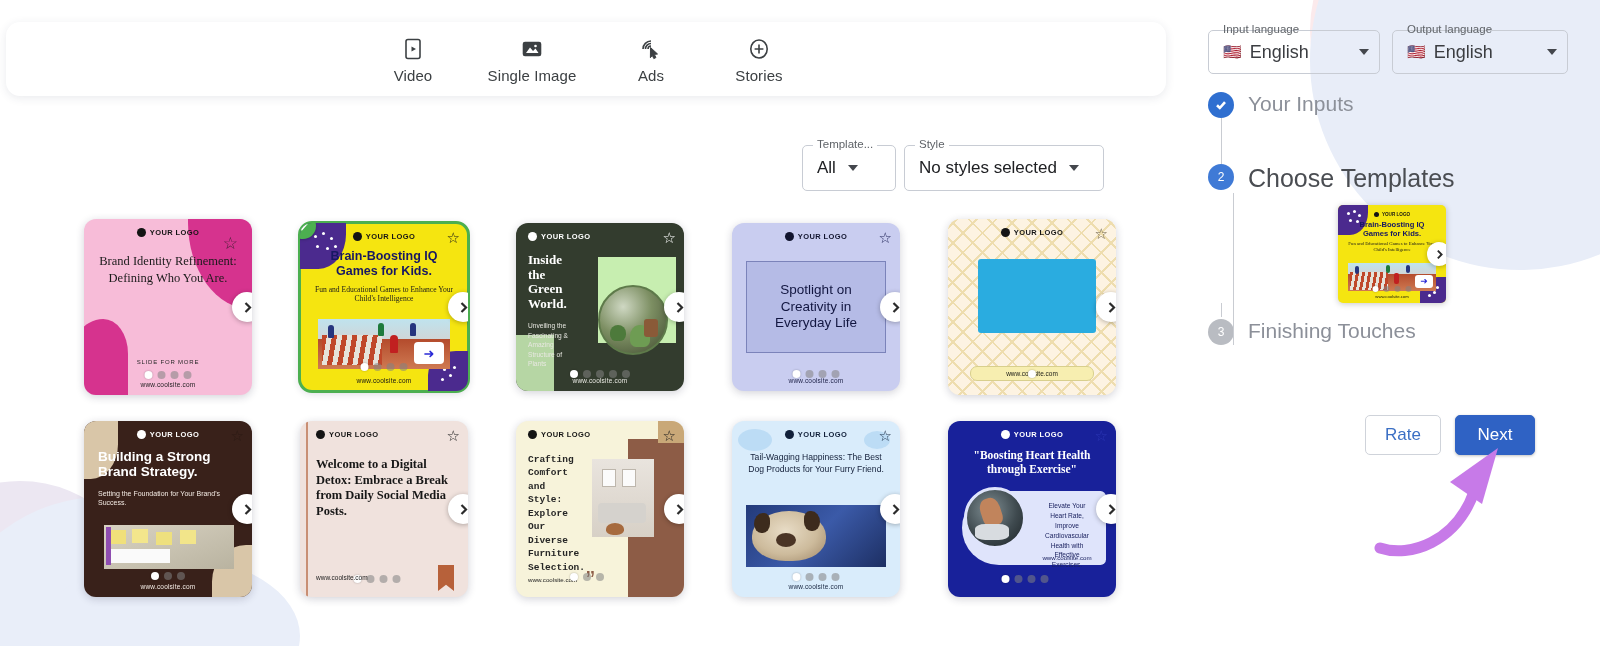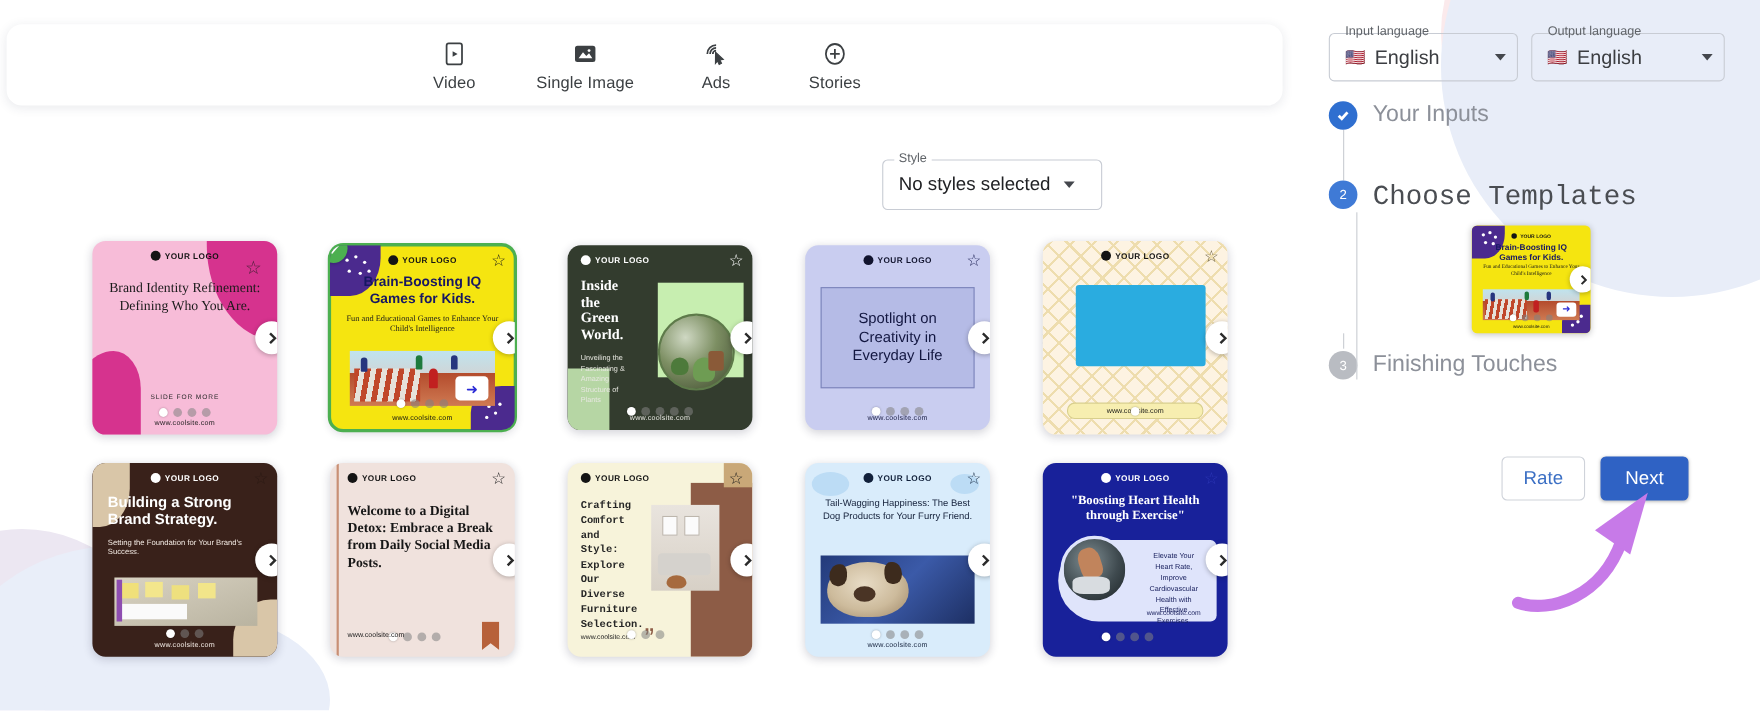--- a/index.html
+++ b/index.html
@@ -115,21 +115,21 @@
 
   .steps { position: absolute; left: 8px; top: 92px; width: 390px; }
   .step { display: flex; align-items: flex-start; gap: 14px; }
   .bullet { width: 26px; height: 26px; border-radius: 50%; display: flex; align-items: center;
             justify-content: center; font-size: 12px; color: #fff; flex: 0 0 auto; }
   .bullet.done { background: #2f6fd0; }
   .bullet.cur  { background: #3f7ad6; }
   .bullet.todo { background: #b9bcc2; }
   .bullet svg { stroke: #fff; stroke-width: 2.6; fill: none; }
   .step-label { font-size: 21px; color: #8c9099; }
-  .step-label.strong { font-size: 25px; color: #4a4d52; font-family: Liberation Mono, monospace; }
+  .step-label.strong { font-size: 25px; color: #4a4d52; }
   .connector { width: 1px; background: #c9ccd2; margin-left: 12.5px; }
   .thumbwrap { position: relative; display: flex; }
   .thumb { position: relative; width: 108px; height: 98px; border-radius: 5px; overflow: hidden;
            box-shadow: 0 1px 6px rgba(0,0,0,.22); margin-left: 130px; }
 
   .actions { position: absolute; left: 165px; top: 415px; display: flex; gap: 14px; }
   .btn { height: 40px; border-radius: 5px; font-size: 17px; display: flex; align-items: center;
          justify-content: center; cursor: pointer; }
   .btn-back { width: 76px; background: #fff; border: 1px solid #cfd3da; color: #3b6fc4; }
   .btn-next { width: 80px; background: #2f62c4; color: #fff; border: 1px solid #2f62c4;
@@ -197,20 +197,25 @@
             <ellipse cx="12" cy="12" rx="8.2" ry="9"></ellipse>
             <path d="M12 7.5v9M7.6 12h8.8"></path>
           </svg>
       </span>
       <span class="tab-label">Stories</span>
     </div>
 
   </div>
 
   <div class="filters">
+    <div class="field" id="field-templates">
+      <span class="legend">Template...</span>
+      <span class="value">All</span>
+      <span class="caret"></span>
+    </div>
     <div class="field" id="field-style">
       <span class="legend">Style</span>
       <span class="value">No styles selected</span>
       <span class="caret"></span>
     </div>
   </div>
 
   <div class="grid">
 
     <div class="grid-row">

